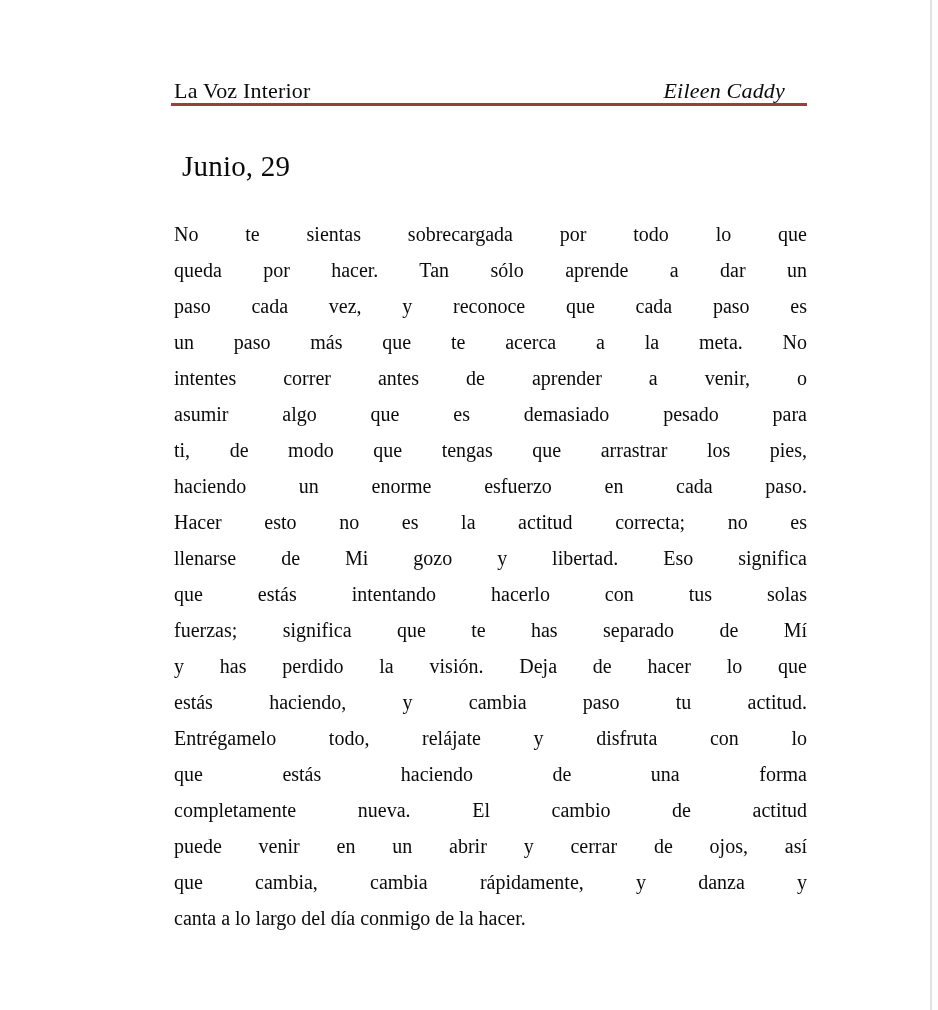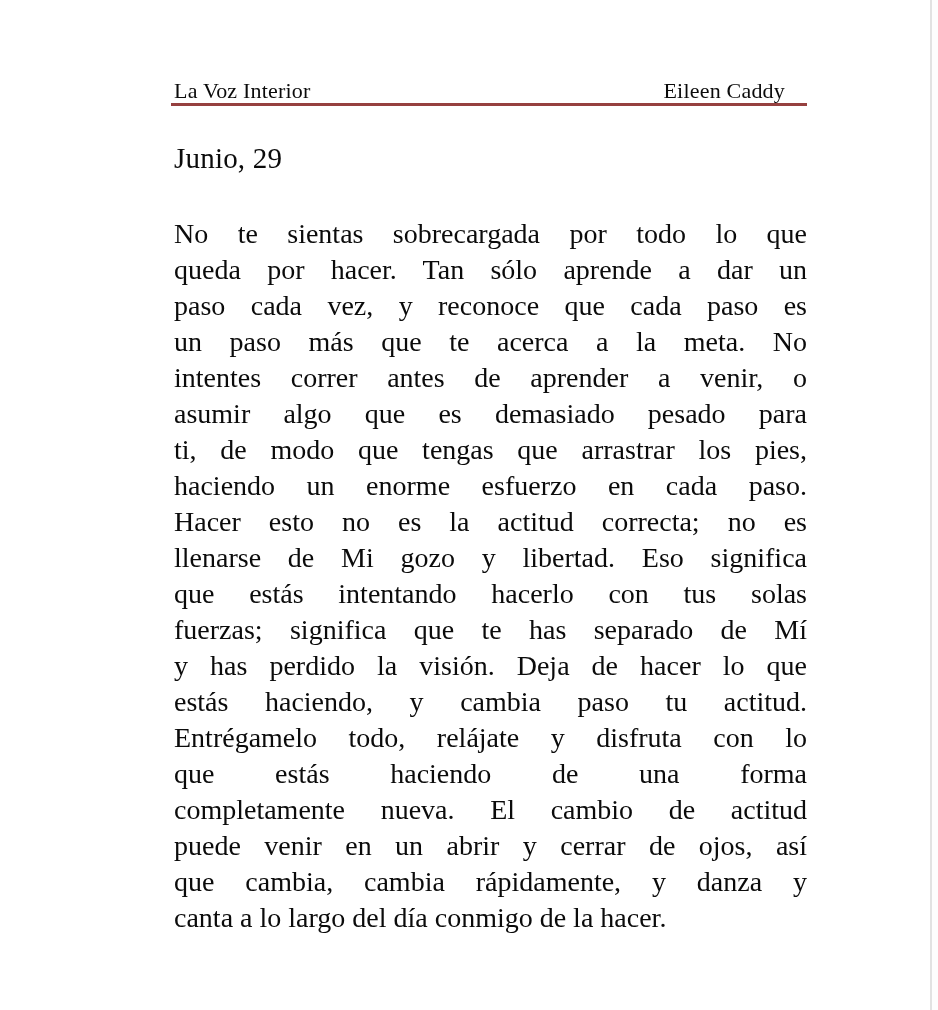--- a/index.html
+++ b/index.html
@@ -24,45 +24,46 @@
     display: flex;
     justify-content: space-between;
     align-items: baseline;
     font-size: 22px;
     line-height: 1.2;
     letter-spacing: 0.2px;
     gap: 44px;
   }
   .running-header .author {
     padding-right: 22px;
+    font-style: italic;
   }
   .header-rule {
     position: absolute;
     left: 171px;
     top: 103px;
     width: 636px;
     height: 3px;
     background: var(--rule-color, #96403f);
   }
   .date-heading {
     position: absolute;
     left: 174px;
     top: 144px;
-    margin: 0;
+    margin: 8px;
     font-size: 29px;
     font-weight: normal;
     line-height: 1;
     letter-spacing: 0.2px;
   }
   .body-text {
     position: absolute;
     left: 174px;
     top: 216px;
     width: 633px;
-    font-size: 28px;
+    font-size: 20px;
     line-height: 36px;
   }
   .body-text .jline {
     text-align: justify;
     text-align-last: justify;
     white-space: normal;
     height: 36px;
     overflow: visible;
   }
   .body-text .jline.last {

